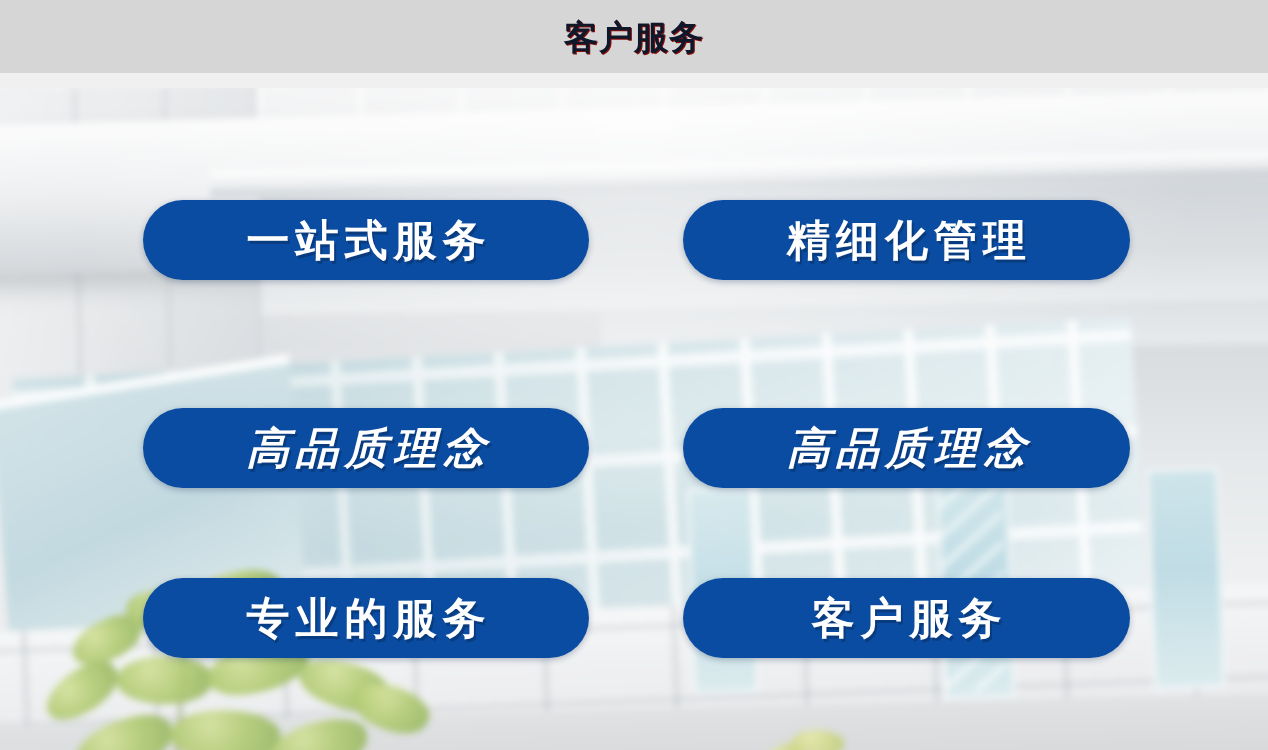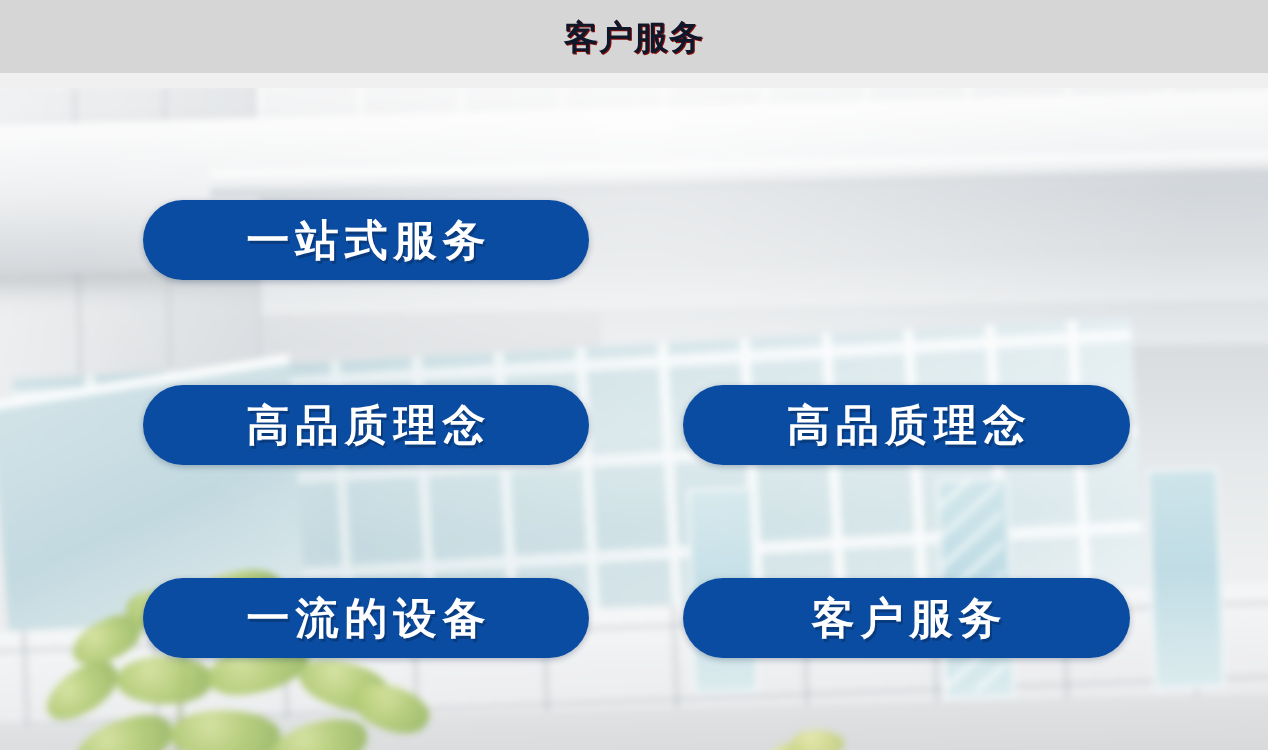--- a/index.html
+++ b/index.html
@@ -362,21 +362,21 @@
     letter-spacing: 6px;
     text-indent: 6px;
     line-height: 1;
     white-space: nowrap;
     text-shadow: 2px 3px 0 rgba(10,45,100,0.55);
   }
 
   .pill.col-left  { left: 143px; width: 446px; }
   .pill.col-right { left: 683px; width: 447px; }
   .pill.row-1 { top: 112px; }
-  .pill.row-2 { top: 297px; }
+  .pill.row-2 { top: 320px; font-style: italic; }
   .pill.row-3 { top: 490px; }
 </style>
 </head>
 <body>
 
 <div class="page">
 
   <div class="header-band">
     <div class="header-title">客户服务</div>
   </div>
@@ -439,31 +439,34 @@
 
       <div class="haze"></div>
     </div>
 
     <div class="pill-grid">
 
       <div class="pill row-1 col-left">
         <span class="pill-label">一站式服务</span>
       </div>
 
+      <div class="pill row-1 col-right">
+        <span class="pill-label">精细化管理</span>
+      </div>
 
       <div class="pill row-2 col-left">
         <span class="pill-label">高品质理念</span>
       </div>
 
       <div class="pill row-2 col-right">
         <span class="pill-label">高品质理念</span>
       </div>
 
       <div class="pill row-3 col-left">
-        <span class="pill-label">一流的设备</span>
+        <span class="pill-label">专业的服务</span>
       </div>
 
       <div class="pill row-3 col-right">
         <span class="pill-label">客户服务</span>
       </div>
 
     </div>
   </div>
 </div>
 

